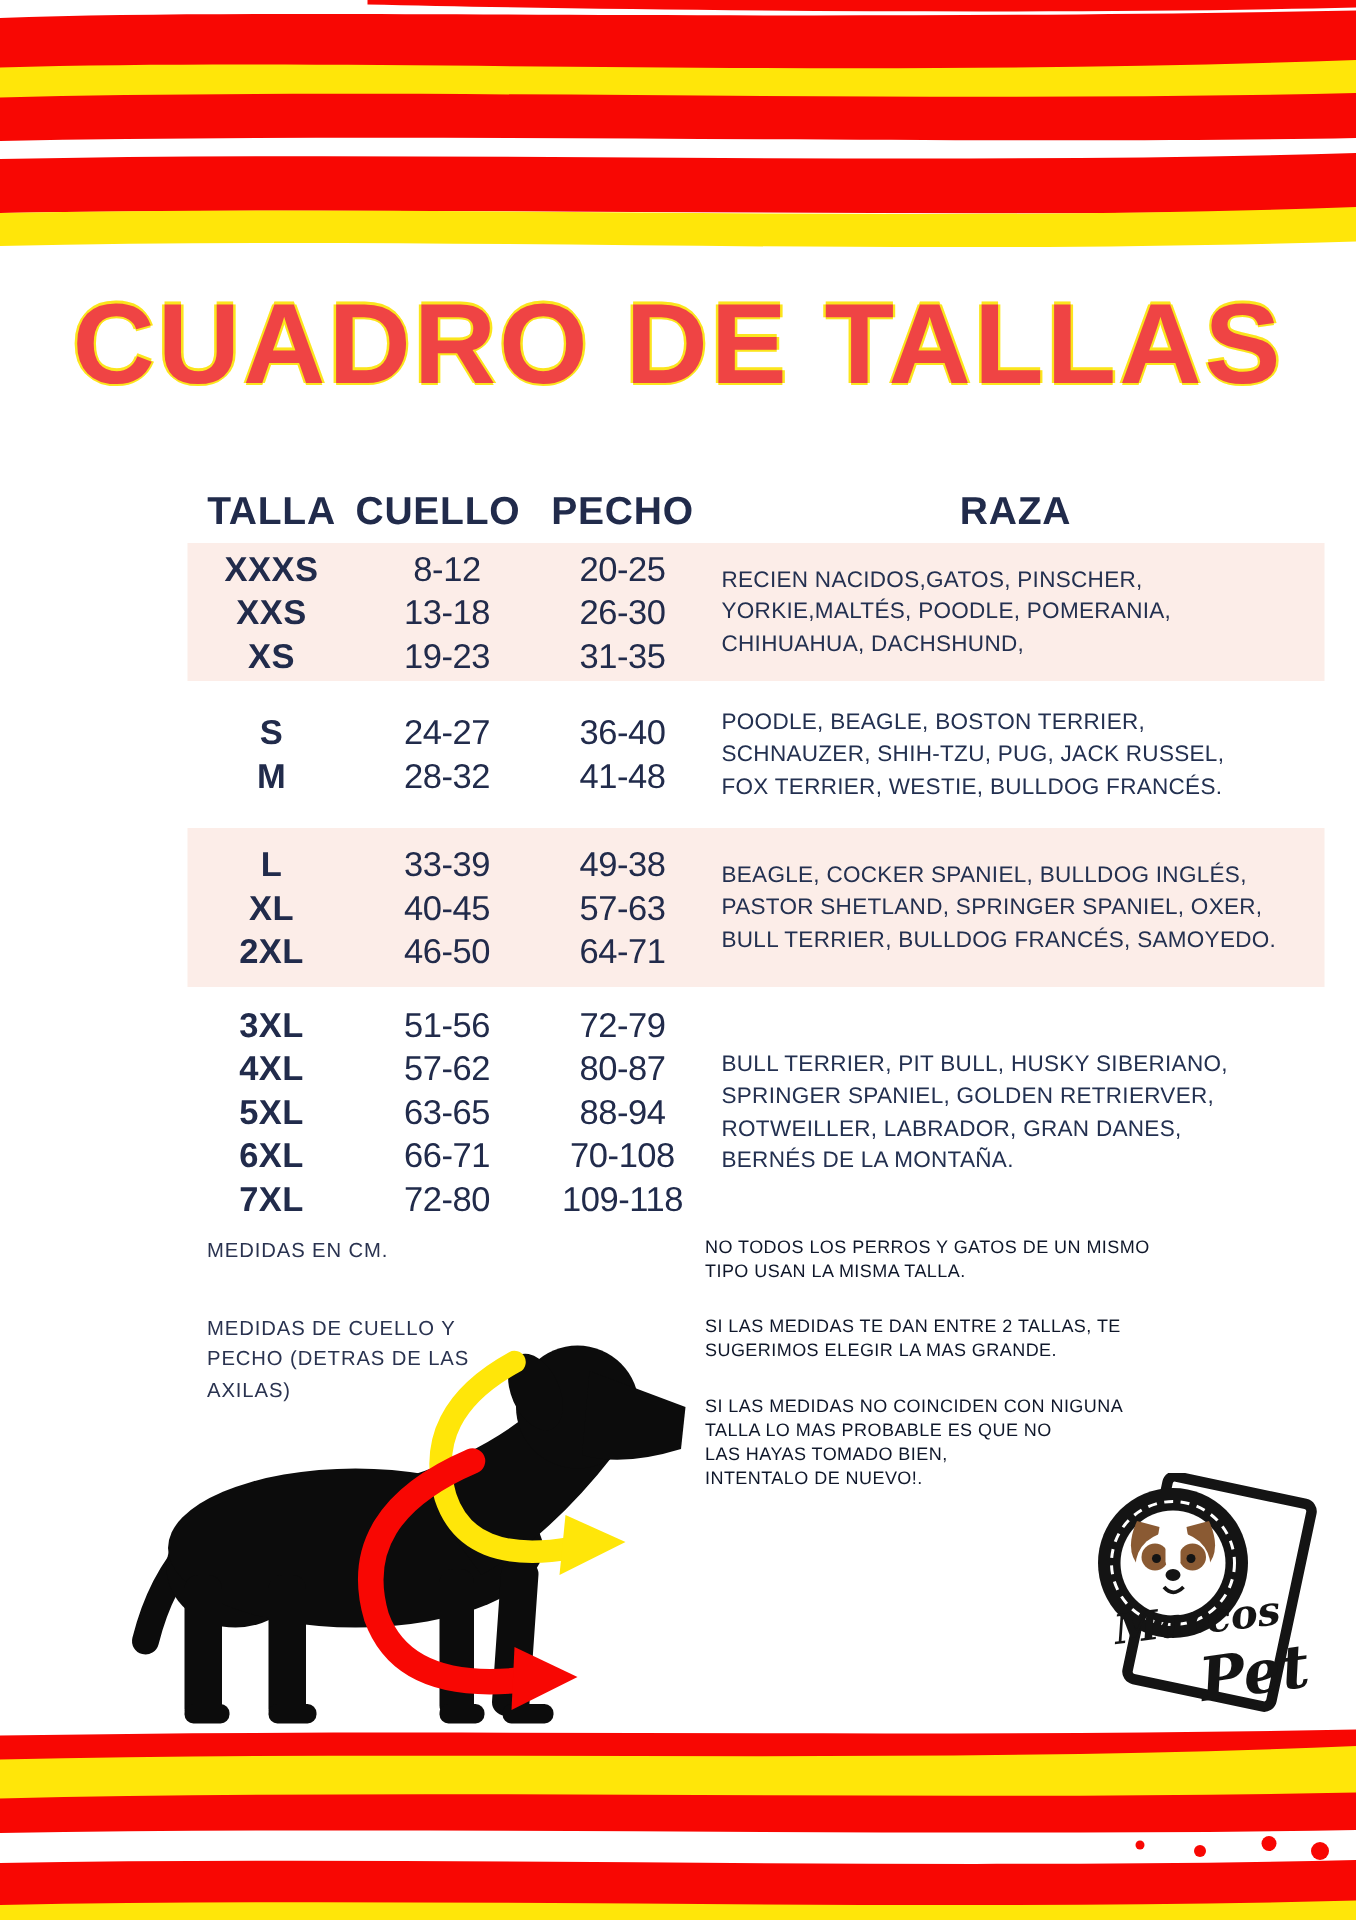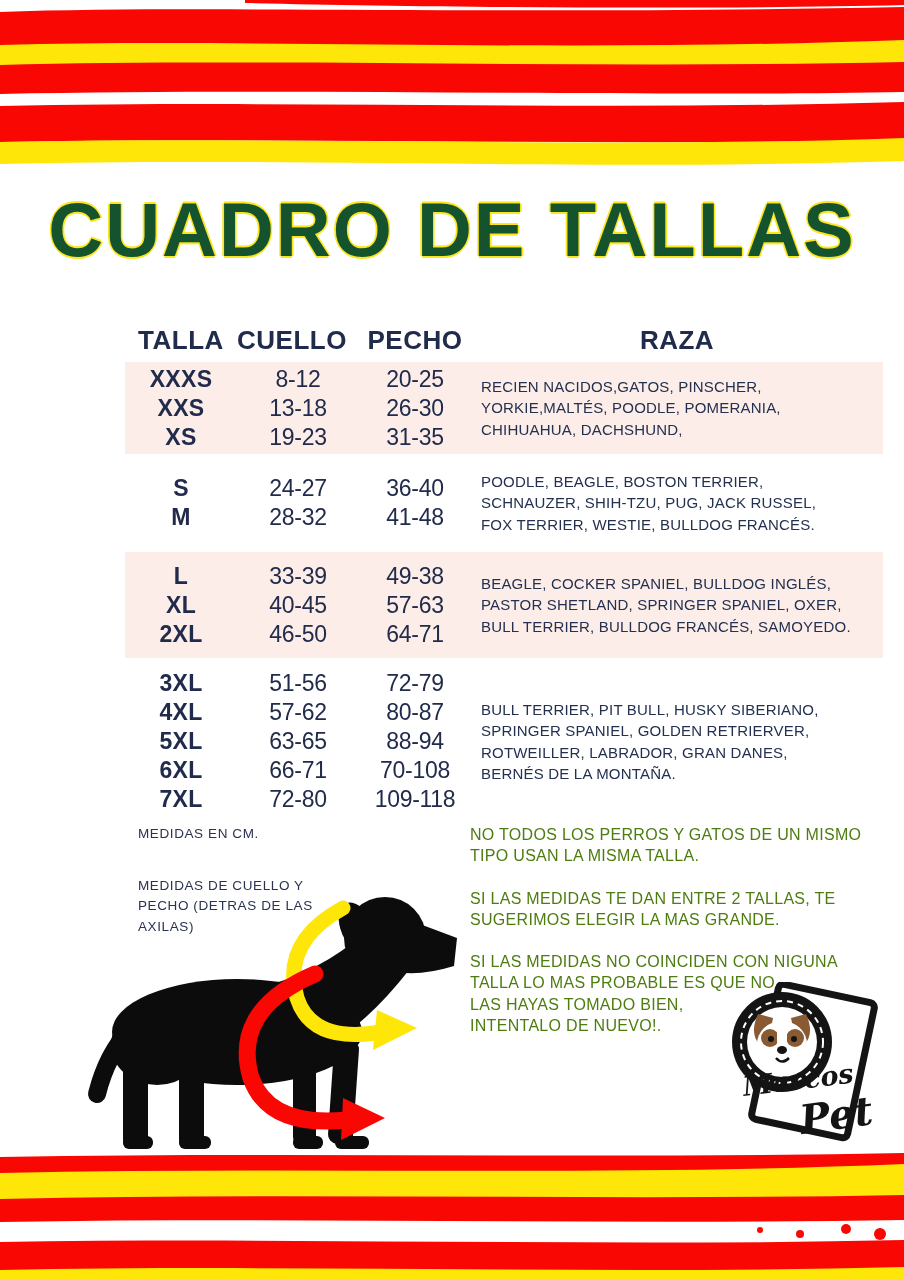--- a/index.html
+++ b/index.html
@@ -5,21 +5,21 @@
   html,body{margin:0;padding:0;background:#ffffff;}
   #page{
     position:relative;width:904px;height:1280px;overflow:hidden;background:#ffffff;
     font-family:"Liberation Sans", sans-serif;color:#212b4b;
   }
   svg{display:block;}
   .stripes-top{position:absolute;left:0;top:0;width:904px;height:168px;}
   .stripes-bottom{position:absolute;left:0;top:1150px;width:904px;height:130px;}
   .title{
     position:absolute;left:0;top:186px;width:904px;text-align:center;
-    font-size:76px;font-weight:bold;letter-spacing:2px;color:#14532d;
+    font-size:76px;font-weight:bold;letter-spacing:2px;color:#ef4444;
     text-shadow:1.6px 0 0 #fbe51d,-1.6px 0 0 #fbe51d,0 1.6px 0 #fbe51d,0 -1.6px 0 #fbe51d;
     white-space:nowrap;
   }
   .size-table{position:absolute;left:125px;top:318px;width:758px;}
   .thead{display:flex;align-items:center;height:44px;font-weight:bold;font-size:26px;letter-spacing:.5px;}
   .col-talla{width:112px;text-align:center;}
   .col-cuello{width:122px;text-align:left;}
   .col-pecho{width:112px;text-align:center;}
   .col-raza{flex:1;padding-left:10px;}
   .thead .col-raza{text-align:center;padding-left:0;}
@@ -34,21 +34,21 @@
   .cell-talla{width:112px;text-align:center;font-weight:bold;font-size:23px;letter-spacing:.3px;}
   .cell-cuello{width:122px;text-align:center;font-size:23px;font-weight:500;letter-spacing:-.3px;}
   .cell-pecho{width:112px;text-align:center;font-size:23px;font-weight:500;letter-spacing:-.3px;}
   .raza-cell{
     flex:1;display:flex;align-items:center;padding-left:10px;
     font-size:15px;font-weight:500;line-height:1.42;letter-spacing:.2px;white-space:pre-line;color:#233050;
   }
   .note-units{position:absolute;left:138px;top:826px;font-size:13.5px;letter-spacing:.6px;color:#2a3350;}
   .note-measure{position:absolute;left:138px;top:876px;font-size:13.5px;letter-spacing:.6px;line-height:1.5;white-space:pre-line;color:#2a3350;}
   .notes-right{position:absolute;left:470px;top:824px;width:424px;}
-  .notes-right p{margin:0 0 21px 0;font-size:16px;letter-spacing:.3px;line-height:1.33;white-space:pre-line;color:#4d7c0f;}
+  .notes-right p{margin:0 0 21px 0;font-size:12px;letter-spacing:.3px;line-height:1.33;white-space:pre-line;color:#0f172a;}
   .dog-figure{position:absolute;left:85px;top:882px;width:375px;height:278px;}
   .logo{position:absolute;left:722px;top:982px;width:175px;height:175px;}
 </style>
 </head>
 <body>
 
 <div id="page">
 
   <svg class="stripes-top" viewBox="0 0 904 168" preserveAspectRatio="none" aria-hidden="true">
     <path d="M245,0 L904,0 L904,5 C700,10 420,7 245,3 Z" fill="#f80703"></path>

